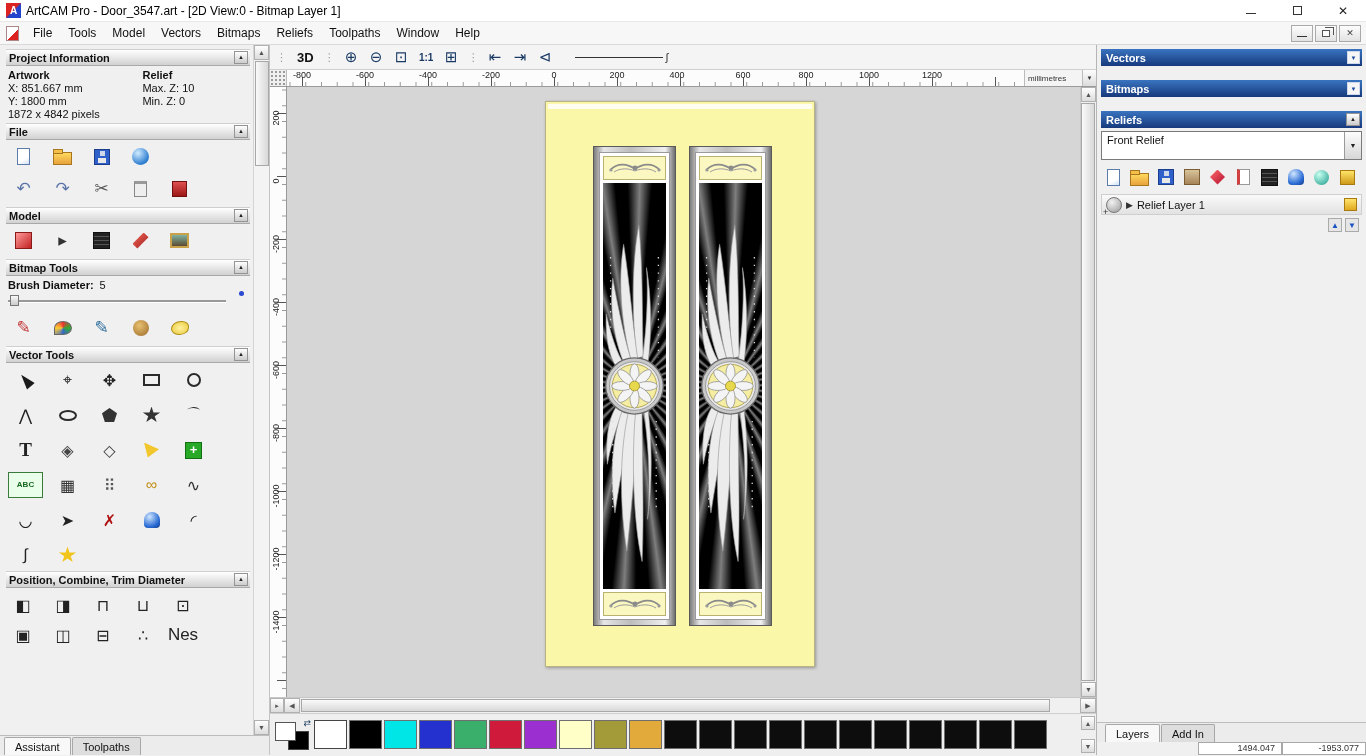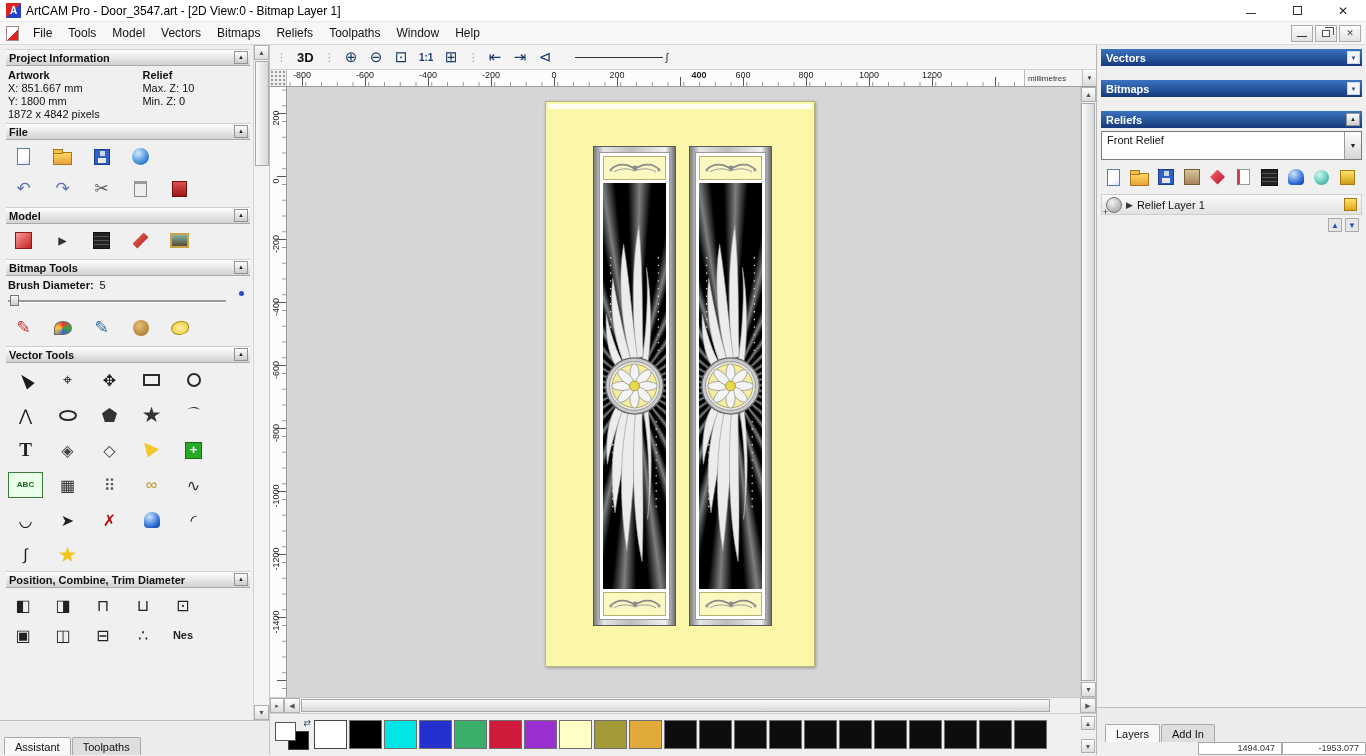--- a/index.html
+++ b/index.html
@@ -46,23 +46,23 @@
   .icon-row { display:flex; align-items:center; gap:12px; margin:3px 2px 5px 4px; height:27px; }
   .tool-ic { width:27px; height:25px; display:flex; align-items:center; justify-content:center; font-size:17px; color:#456; }
 
   #vector-grid { display:grid; grid-template-columns:repeat(5,41px); row-gap:9px; column-gap:1px; margin:4px 0 2px 2px; }
   .tool { width:35px; height:26px; display:flex; align-items:center; justify-content:center; font-size:16px; color:#222; }
   .tool.txt-T { font-family:"Liberation Serif", serif; font-size:19px; font-weight:bold; }
   .abc { font-size:8px; font-weight:bold; border:1px solid #3a7a3a; background:#eaffea; padding:0 2px; line-height:12px; }
 
   .pos-row { display:flex; align-items:center; gap:14px; margin:4px 2px 2px 4px; font-size:18px; }
   .pos-row .tool { width:26px; }
-  .nes-label { font-size:11px; font-weight:bold; color:#222; }
-
-  .lp-tabs, .rp-tabs { height:35px; background:#ececec; border-top:1px solid #bdbdbd; display:flex; align-items:flex-end; padding-left:4px; gap:1px; }
+  .nes-label { font-size:17px; font-weight:normal; color:#222; }
+
+  .lp-tabs, .rp-tabs { height:20px; background:#ececec; border-top:1px solid #bdbdbd; display:flex; align-items:flex-end; padding-left:4px; gap:1px; }
   .tab { font-size:11px; padding:3px 10px 2px 10px; border:1px solid #a8a8a8; border-bottom:none; background:#dedede; border-radius:2px 2px 0 0; height:18px; }
   .tab.active { background:#f8f8f8; }
 
   
   .shape { display:inline-block; }
   .page { width:13px; height:17px; background:linear-gradient(150deg,#ffffff 65%,#cfe0f4); border:1px solid #5b7ca8; }
   .folder { width:19px; height:13px; background:linear-gradient(#ffd95e,#e8a33d); border:1px solid #a8761f; position:relative; margin-top:4px; }
   .folder::before { content:""; position:absolute; top:-4px; left:-1px; width:8px; height:3px; background:#f4c04a; border:1px solid #a8761f; }
   .floppy { width:16px; height:16px; background:#2f5fc9; border:1px solid #1c3c8c; position:relative; }
   .floppy::before { content:""; position:absolute; left:3px; top:8px; right:3px; bottom:1px; background:#e8e8e8; }
@@ -472,21 +472,21 @@
 
     <div id="hruler-row">
       <span id="ruler-corner"></span>
       <span id="hruler">
           <span class="h-tick" style="left: 15px;">-800</span>
           <span class="h-tick" style="left: 78px;">-600</span>
           <span class="h-tick" style="left: 141px;">-400</span>
           <span class="h-tick" style="left: 204px;">-200</span>
           <span class="h-tick" style="left: 267px;">0</span>
           <span class="h-tick" style="left: 330px;">200</span>
-          <span class="h-tick" style="left: 412px; font-weight: bold;">400</span>
+          <span class="h-tick" style="left: 390px;">400</span>
           <span class="h-tick" style="left: 456px;">600</span>
           <span class="h-tick" style="left: 519px;">800</span>
           <span class="h-tick" style="left: 582px;">1000</span>
           <span class="h-tick" style="left: 645px;">1200</span>
         </span>
       <span id="units-box">
         <span>millimetres</span>
         <span id="units-arrow">▼</span>
       </span>
     </div>

